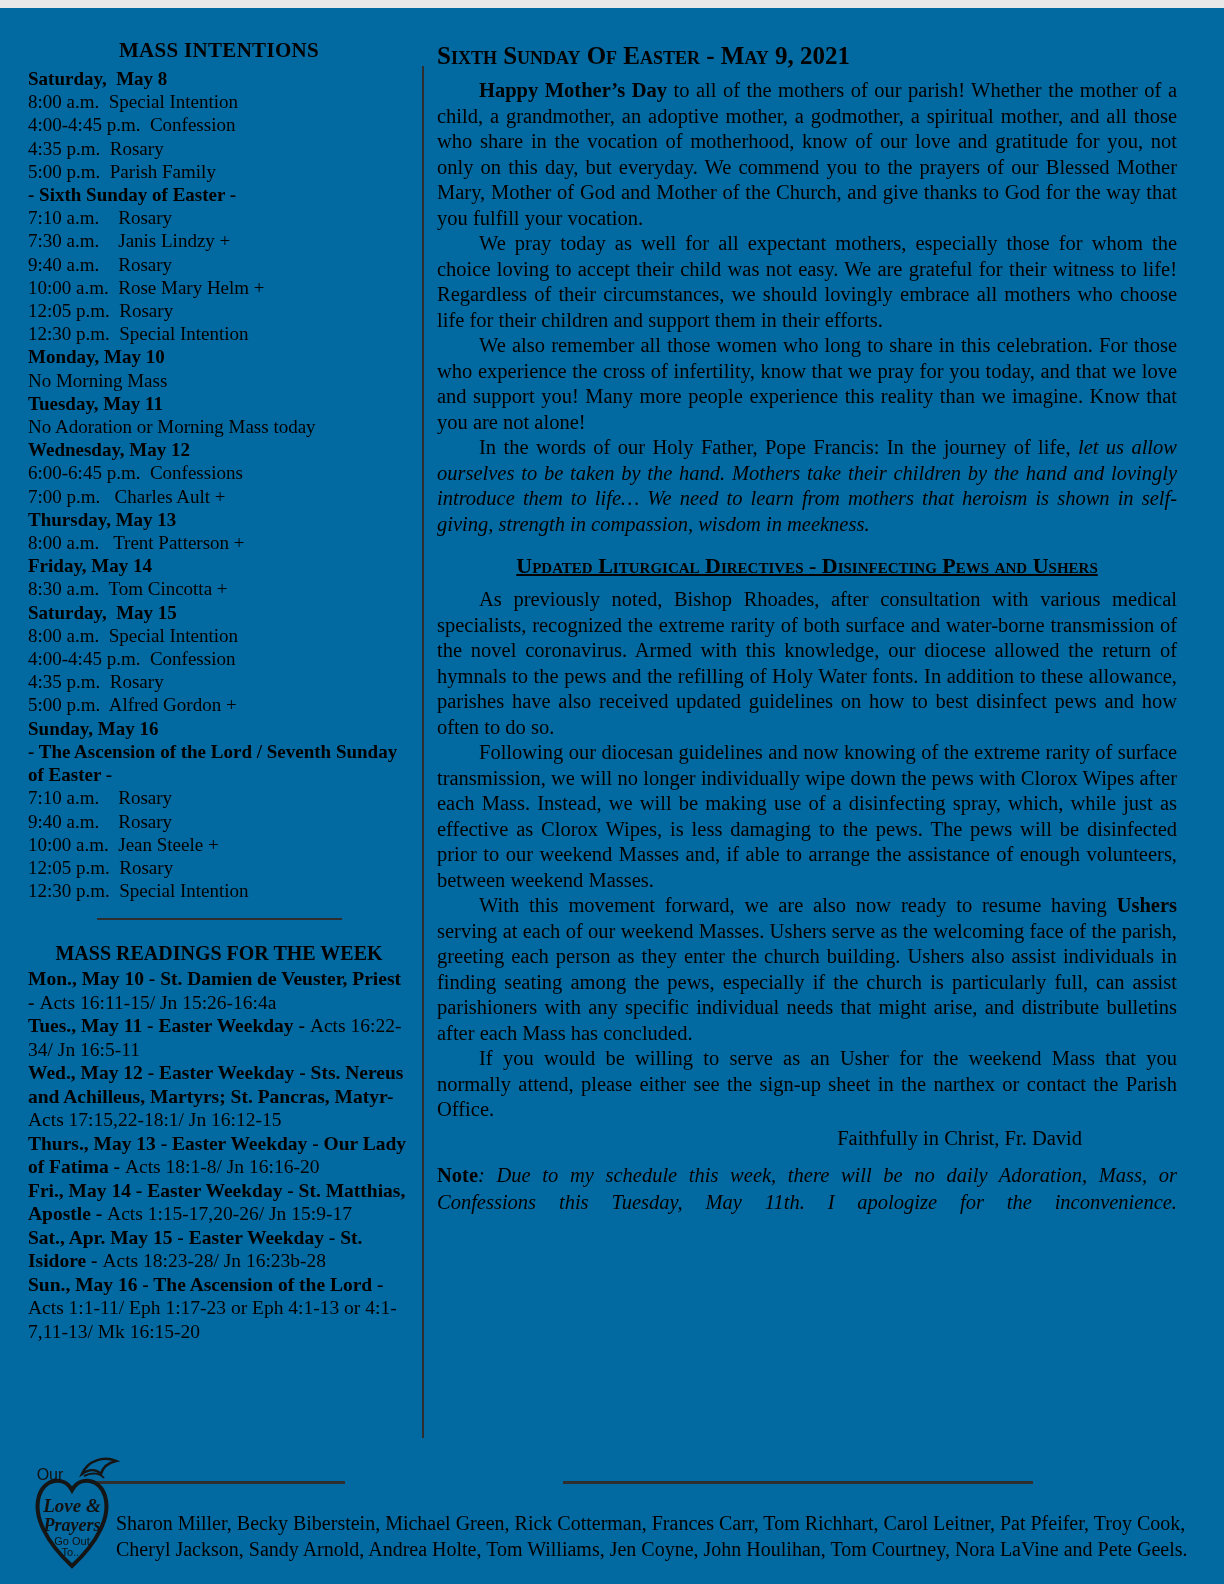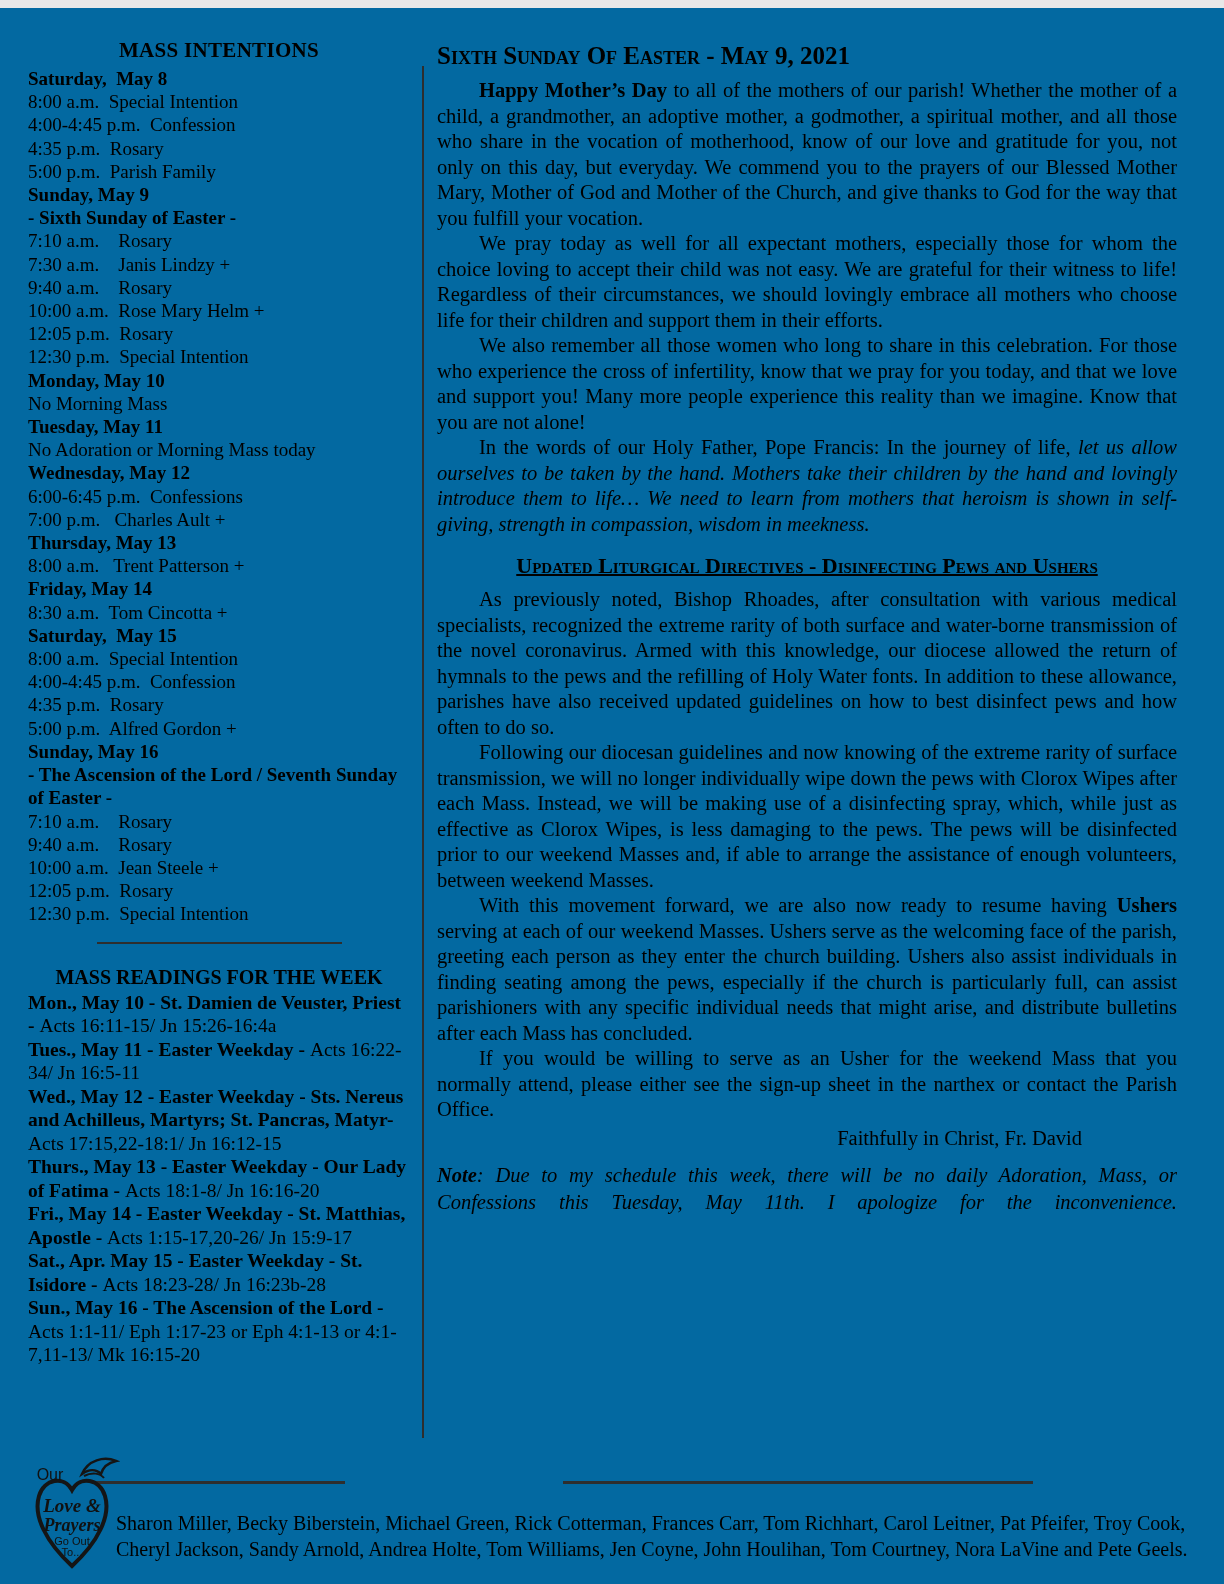--- a/index.html
+++ b/index.html
@@ -23,21 +23,21 @@
   .right-col{position:absolute;left:437px;top:34px;width:740px;}
   .rc-title{font-variant:small-caps;font-weight:bold;font-size:25px;text-align:left;margin:0 0 8px 0;}
   .para{margin:0;text-align:justify;text-indent:42px;font-size:20.5px;line-height:25.5px;}
   .para .b{font-weight:bold;}
   .para .i{font-style:italic;}
   .section-title{font-variant:small-caps;font-weight:bold;font-size:22px;text-align:center;
                  text-decoration:underline;text-decoration-thickness:2px;margin:16px 0 8px 0;}
   .signoff{text-align:right;padding-right:95px;font-size:20.5px;margin:4px 0 12px 0;}
   .note{margin:6px 0 0 0;text-align:justify;text-align-last:justify;font-size:20.5px;line-height:27px;}
   .note .seg-i{font-style:italic;}
-  .note .seg-bi{font-style:italic;font-weight:bold;}
+  .note .seg-bi{font-weight:bold;}
 
   
   .rule-left-bottom{position:absolute;left:95px;top:1473px;width:250px;height:3px;background:#2e2e2e;}
   .rule-right-bottom{position:absolute;left:563px;top:1473px;width:470px;height:3px;background:#2e2e2e;}
 
   
   .logo{position:absolute;left:24px;top:1446px;width:96px;height:122px;}
   .footer-names{position:absolute;left:116px;top:1502px;width:1072px;font-size:20px;line-height:26px;}
 </style>
 </head>
@@ -48,21 +48,20 @@
   <div class="vdivider"></div>
 
   <div class="left-col">
     <div class="mi-title">MASS INTENTIONS</div>
     <div>
         <div class="mi-line day">Saturday,  May 8</div>
         <div class="mi-line">8:00 a.m.  Special Intention</div>
         <div class="mi-line">4:00-4:45 p.m.  Confession</div>
         <div class="mi-line">4:35 p.m.  Rosary</div>
         <div class="mi-line">5:00 p.m.  Parish Family</div>
-        <div class="mi-line day">Sunday, May 9</div>
         <div class="mi-line day">- Sixth Sunday of Easter -</div>
         <div class="mi-line">7:10 a.m.    Rosary</div>
         <div class="mi-line">7:30 a.m.    Janis Lindzy +</div>
         <div class="mi-line">9:40 a.m.    Rosary</div>
         <div class="mi-line">10:00 a.m.  Rose Mary Helm +</div>
         <div class="mi-line">12:05 p.m.  Rosary</div>
         <div class="mi-line">12:30 p.m.  Special Intention</div>
         <div class="mi-line day">Monday, May 10</div>
         <div class="mi-line">No Morning Mass</div>
         <div class="mi-line day">Tuesday, May 11</div>

